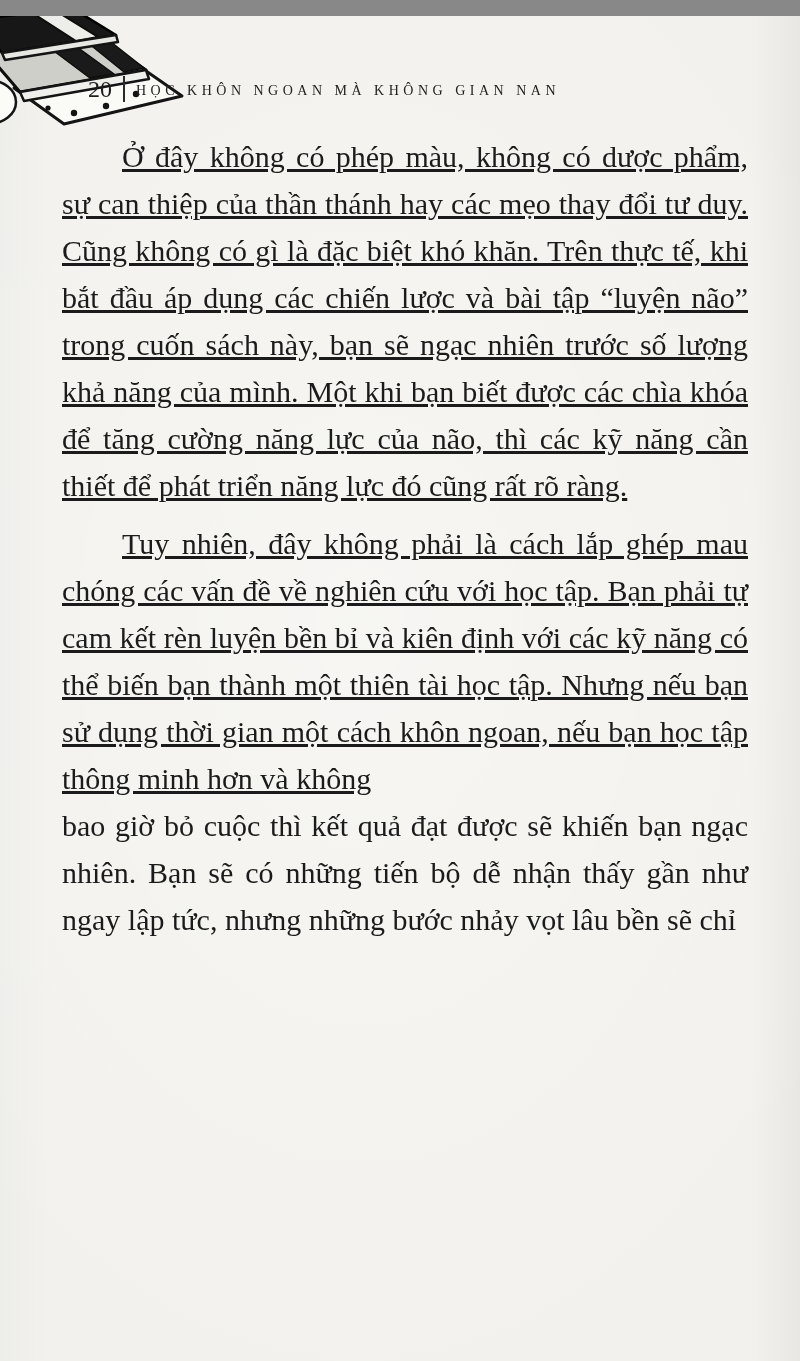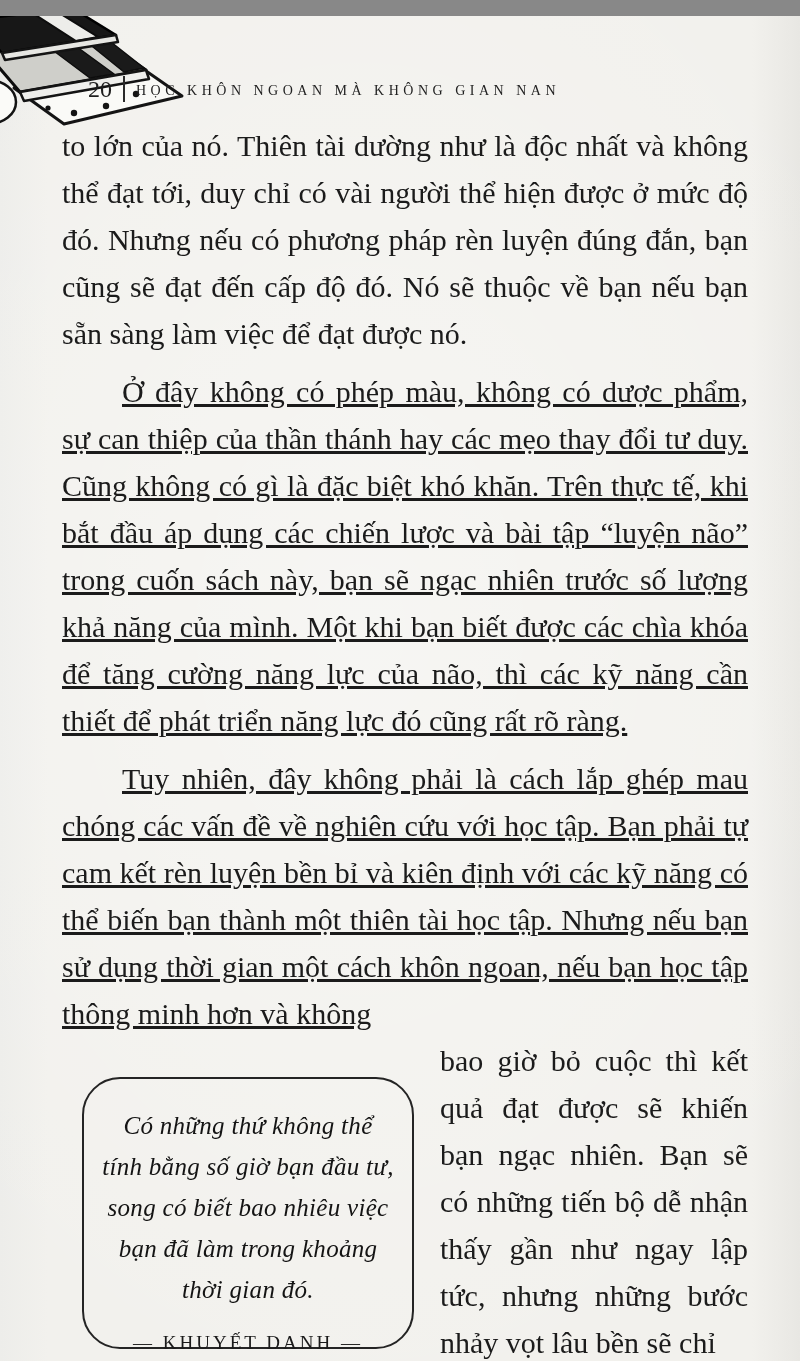--- a/index.html
+++ b/index.html
@@ -127,28 +127,24 @@
   </svg>
 
   <div class="running-header">
     <span class="page-number">20</span>
     <span class="header-bar"></span>
     <span class="running-head-title">HỌC KHÔN NGOAN MÀ KHÔNG GIAN NAN</span>
   </div>
 
   <div class="content">
 
-    <p class="para">to lớn của nó. Thiên tài dường như là độc nhất và không thể đạt tới, duy chỉ có vài người thể hiện được ở mức độ đó. Nhưng nếu có phương pháp rèn luyện đúng đắn, bạn cũng sẽ đạt đến cấp độ đó. Nó sẽ thuộc về bạn nếu bạn sẵn sàng làm việc để đạt được nó.</p>
 
     <p class="para indent">Ở đây không có phép màu, không có dược phẩm, sự can thiệp của thần thánh hay các mẹo thay đổi tư duy. Cũng không có gì là đặc biệt khó khăn. Trên thực tế, khi bắt đầu áp dụng các chiến lược và bài tập “luyện não” trong cuốn sách này, bạn sẽ ngạc nhiên trước số lượng khả năng của mình. Một khi bạn biết được các chìa khóa để tăng cường năng lực của não, thì các kỹ năng cần thiết để phát triển năng lực đó cũng rất rõ ràng.</p>
 
     <p class="para indent">Tuy nhiên, đây không phải là cách lắp ghép mau chóng các vấn đề về nghiên cứu với học tập. Bạn phải tự cam kết rèn luyện bền bỉ và kiên định với các kỹ năng có thể biến bạn thành một thiên tài học tập. Nhưng nếu bạn sử dụng thời gian một cách khôn ngoan, nếu bạn học tập thông minh hơn và không</p>
 
     <div class="wrap-section">
-      <aside class="quote-box">
-        <div class="quote-text">Có những thứ không thể tính bằng số giờ bạn đầu tư, song có biết bao nhiêu việc bạn đã làm trong khoảng thời gian đó.</div>
-        <div class="quote-attribution">— KHUYẾT DANH —</div>
-      </aside><span>bao giờ bỏ cuộc thì kết quả đạt được sẽ khiến bạn ngạc nhiên. Bạn sẽ có những tiến bộ dễ nhận thấy gần như ngay lập tức, nhưng những bước nhảy vọt lâu bền sẽ chỉ</span>
+      <span>bao giờ bỏ cuộc thì kết quả đạt được sẽ khiến bạn ngạc nhiên. Bạn sẽ có những tiến bộ dễ nhận thấy gần như ngay lập tức, nhưng những bước nhảy vọt lâu bền sẽ chỉ</span>
     </div>
 
   </div>
 
 </div>
 
 </body></html>

